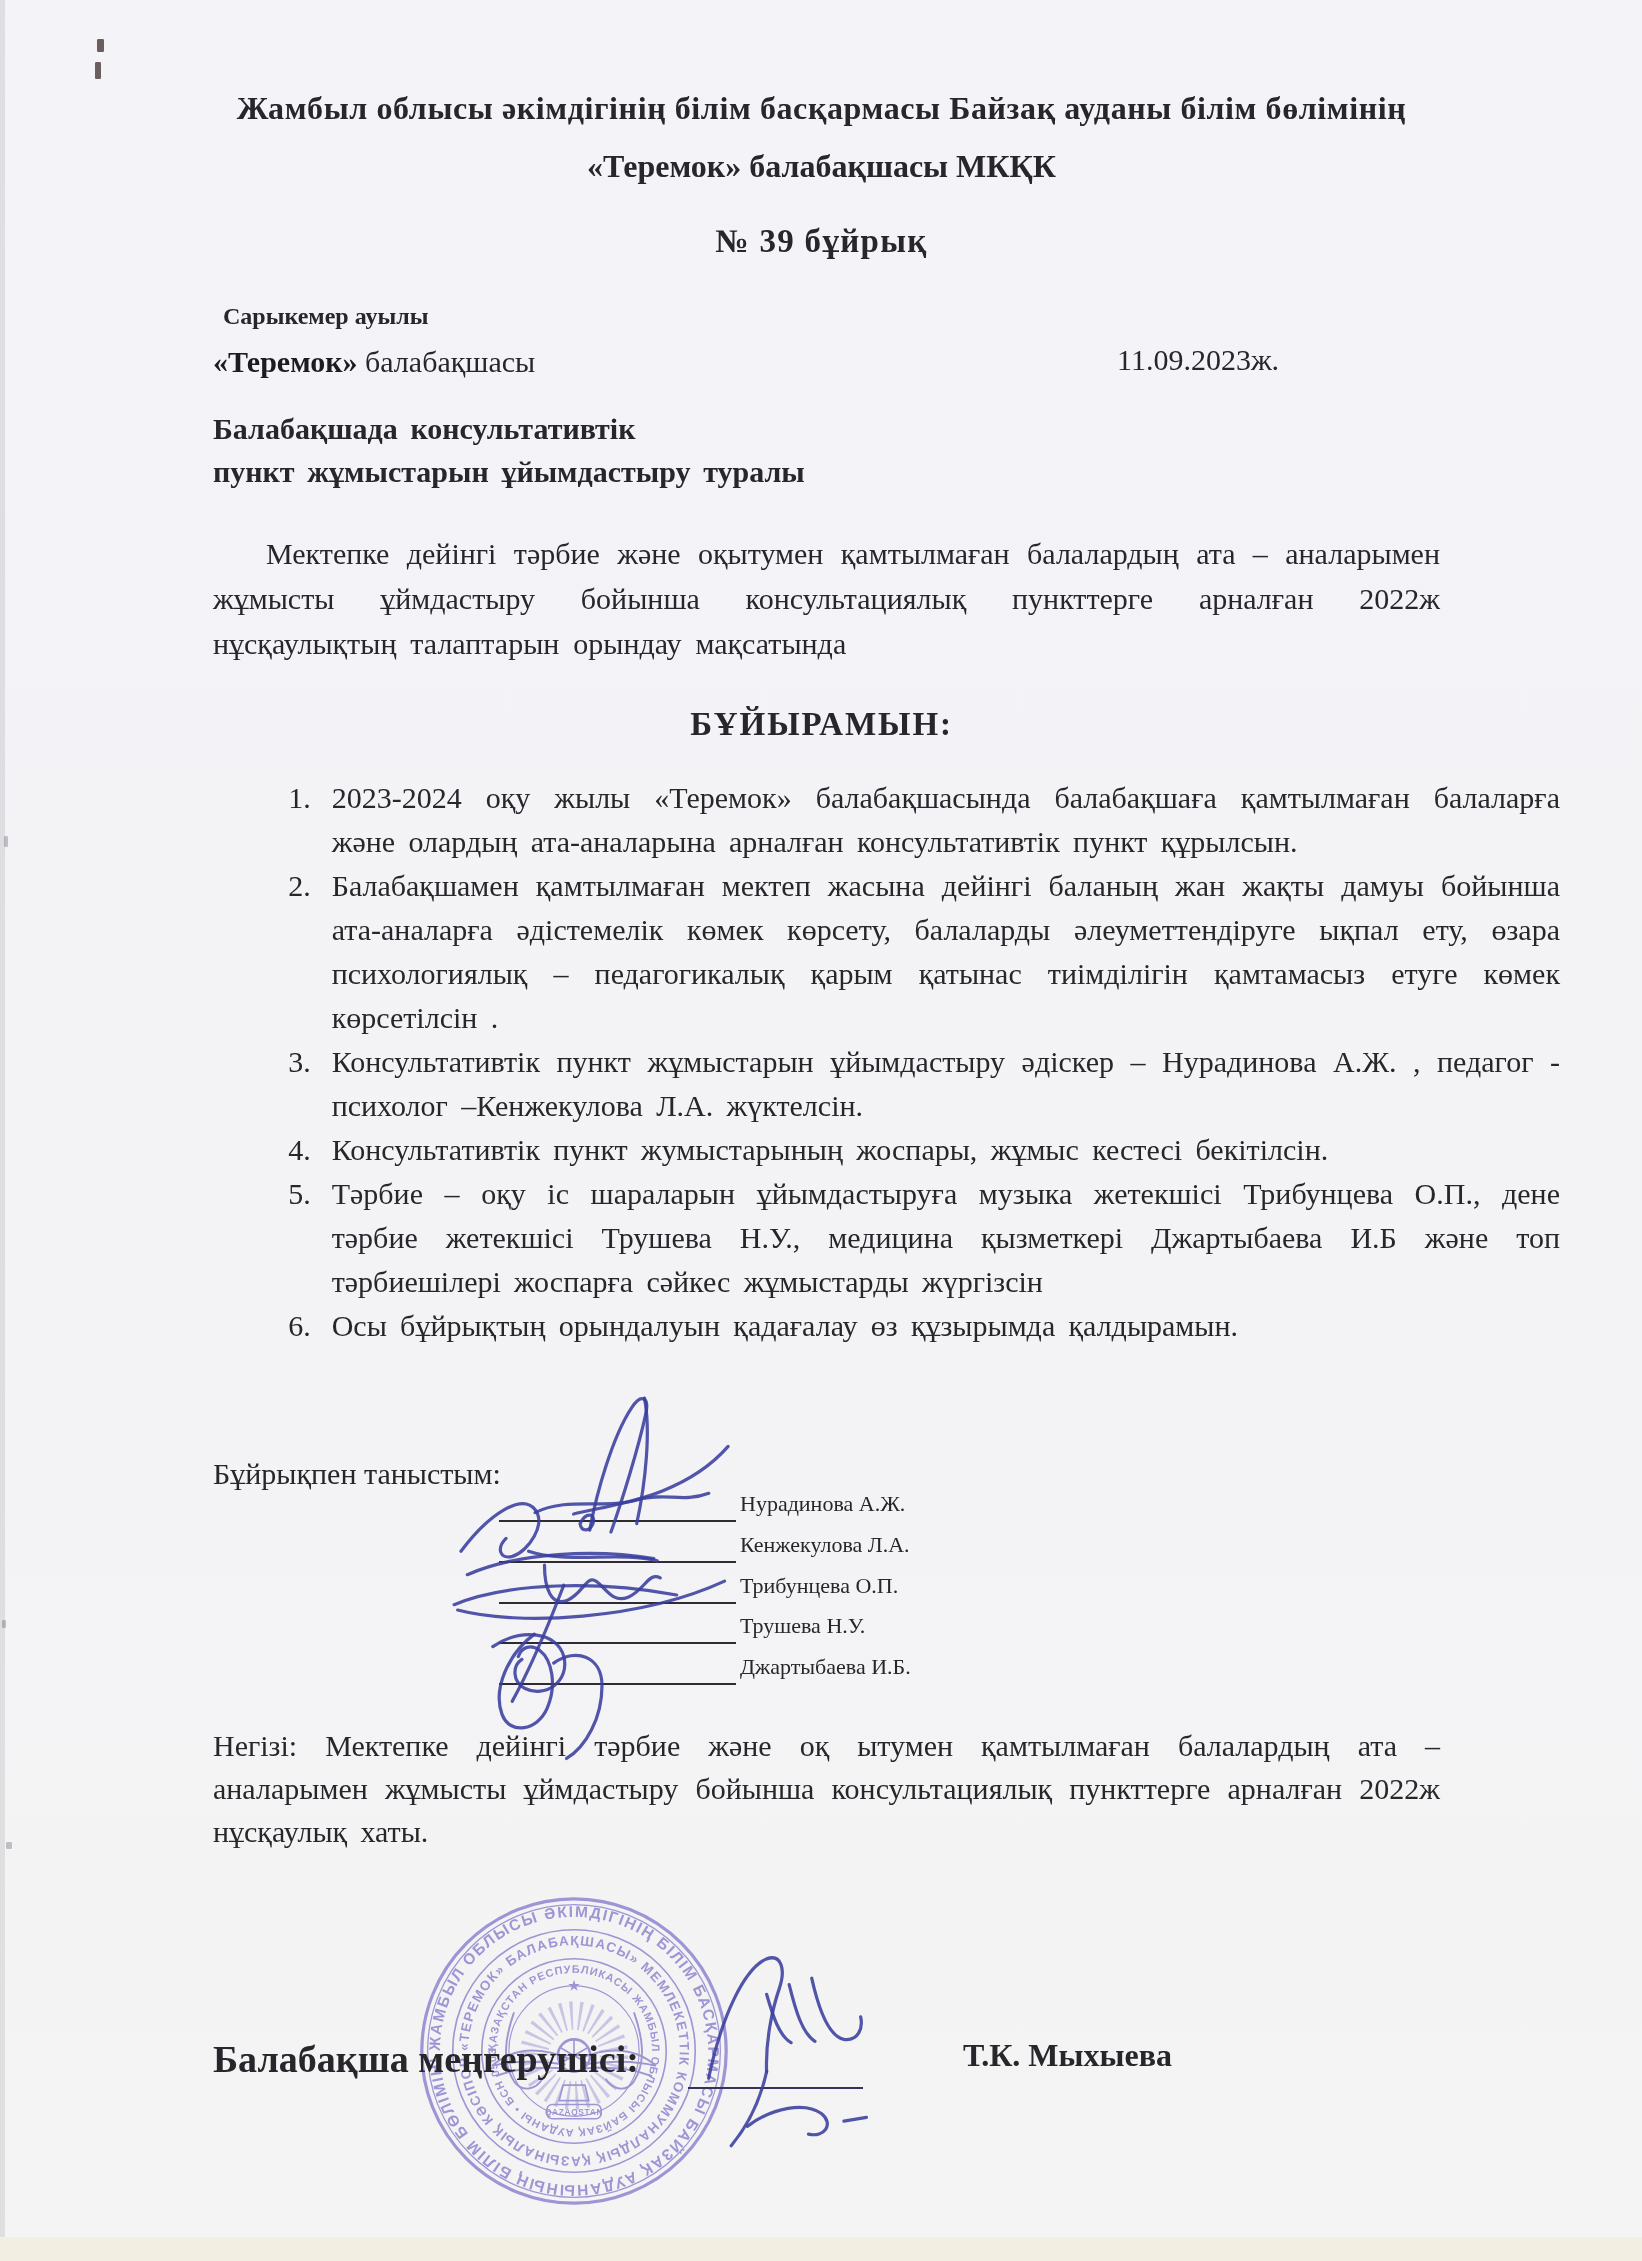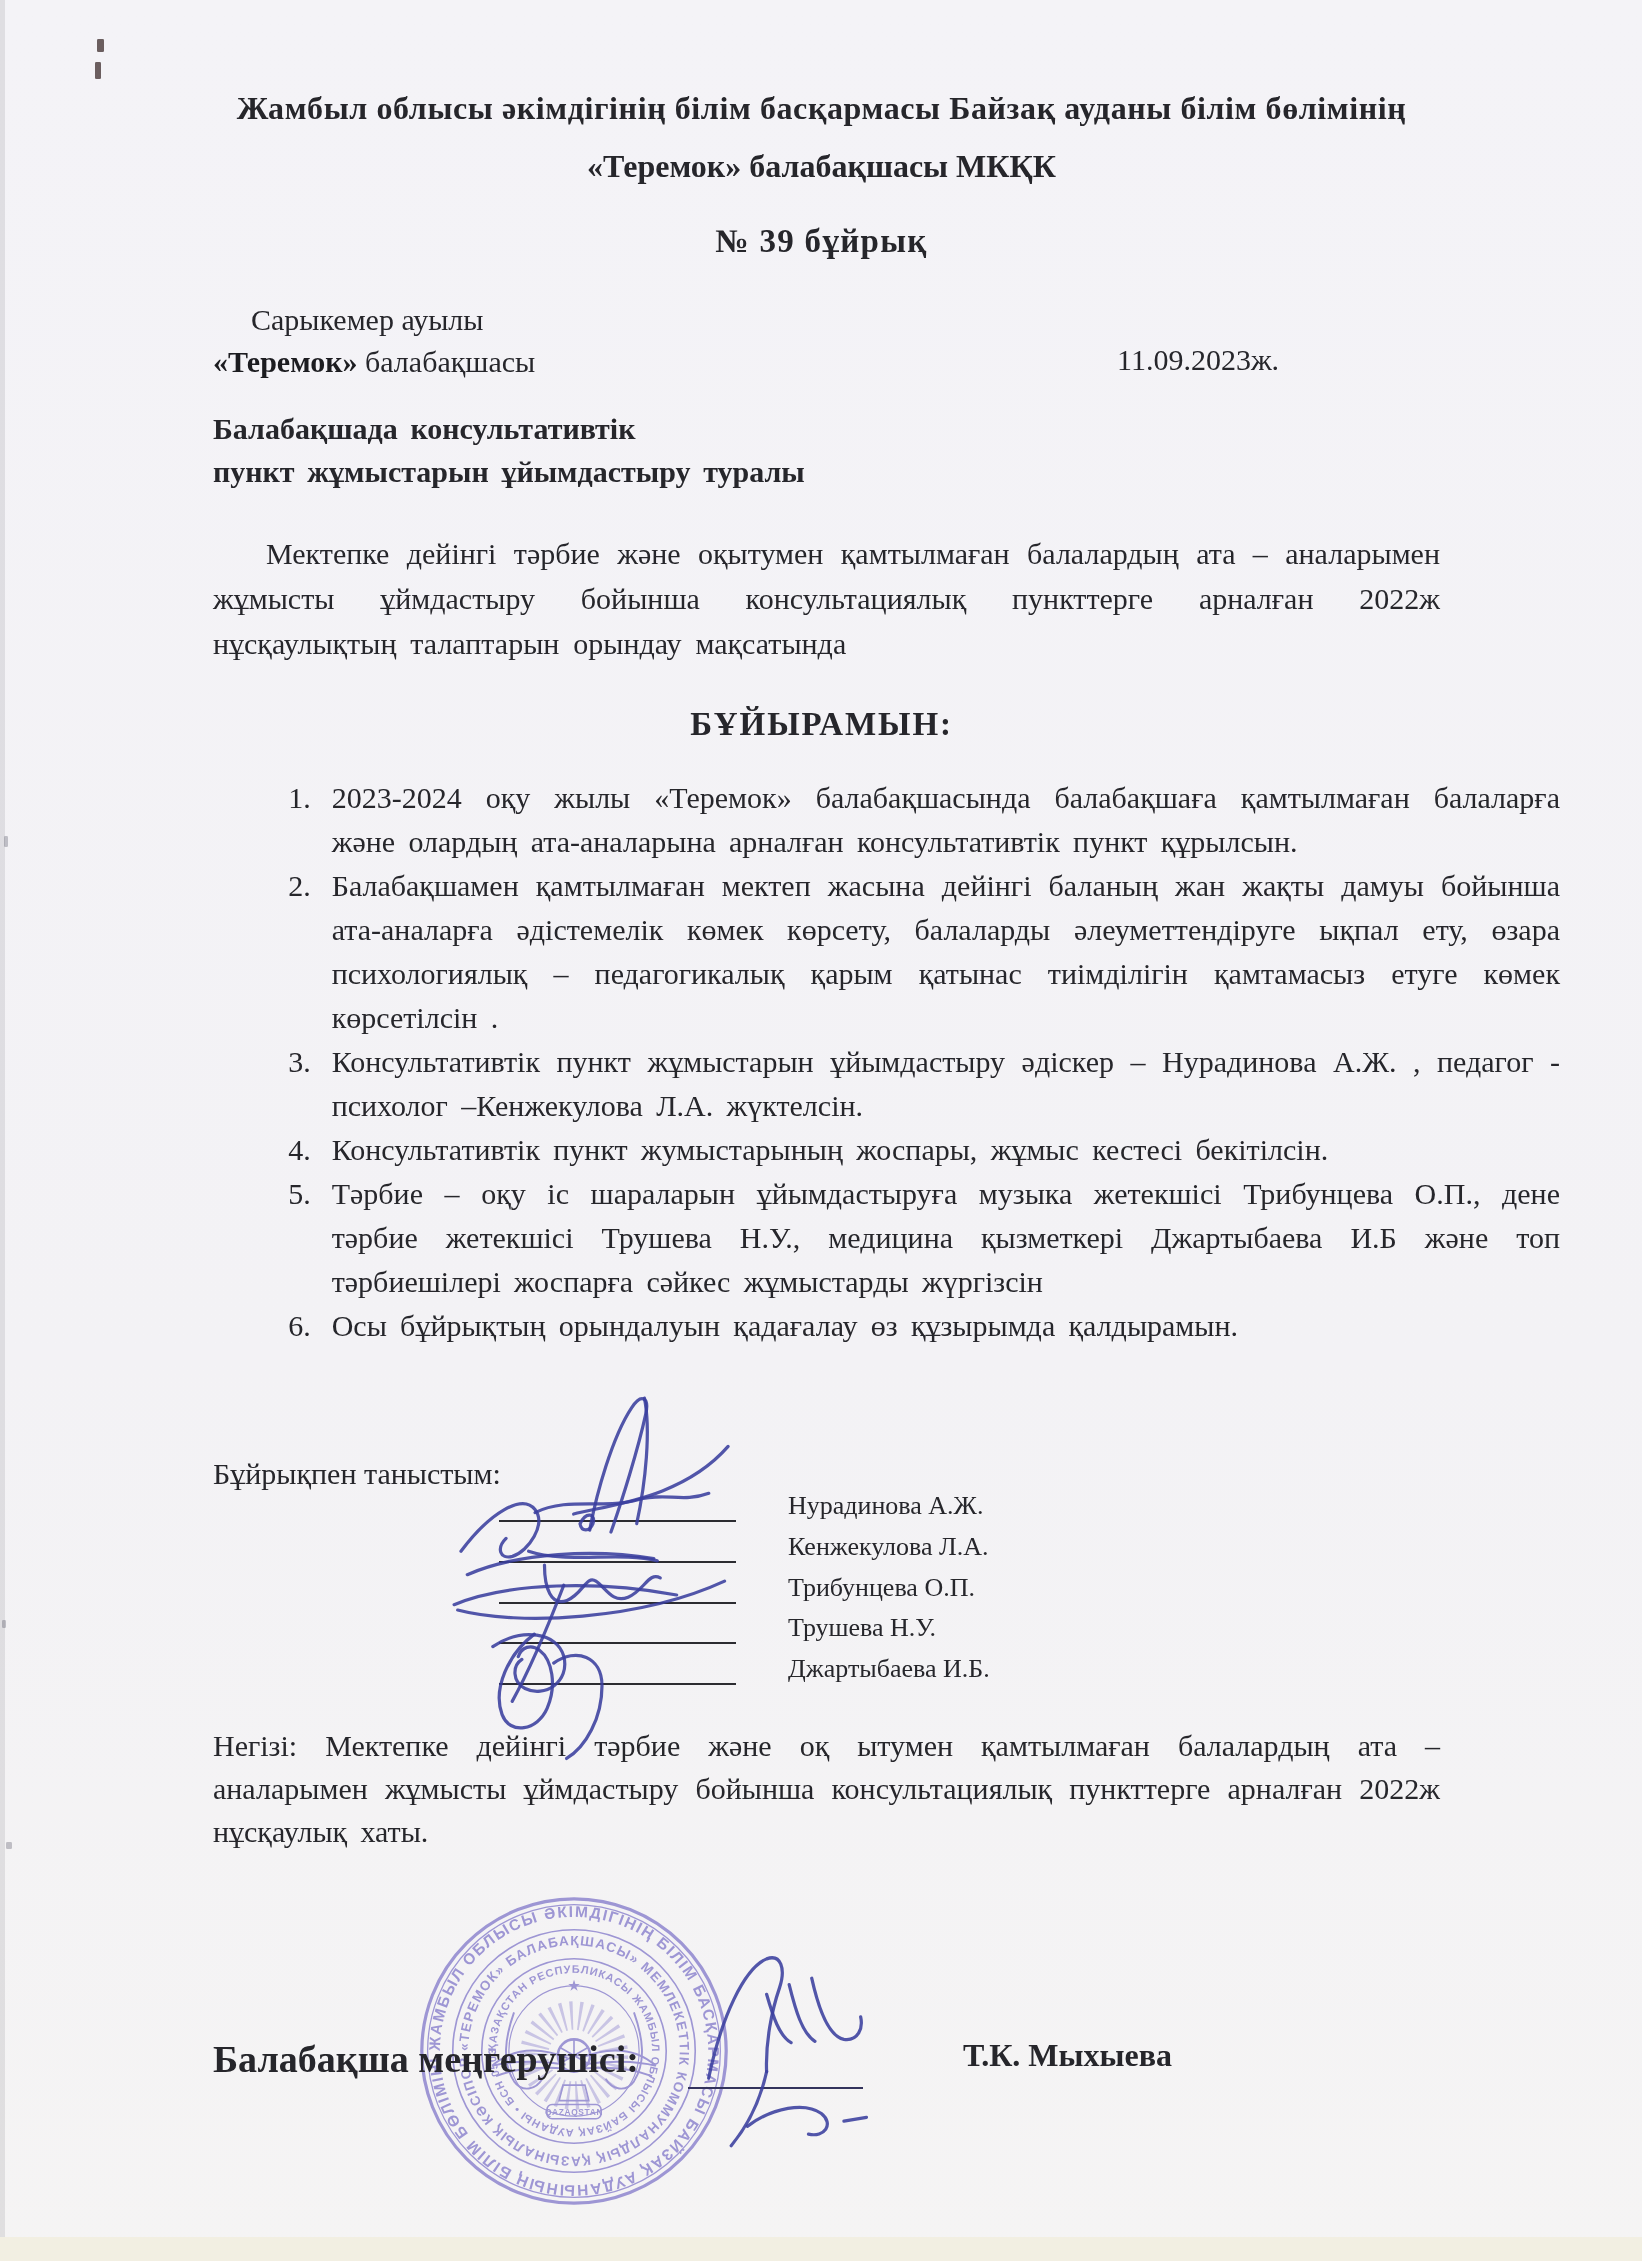--- a/index.html
+++ b/index.html
@@ -5,34 +5,34 @@
   html,body{margin:0;padding:0;background:#e9e8ea;}
   .page{position:relative;width:1643px;height:2261px;overflow:hidden;
         background:linear-gradient(180deg,#f4f3f7 0%,#f3f2f5 60%,#f5f4f4 100%);
         font-family:"Liberation Serif",serif;color:#26262b;}
   .abs{position:absolute;}
   .center{left:0;width:1643px;text-align:center;}
   .b{font-weight:bold;color:#1c1c20;}
   .h1{top:90px;font-size:32px;font-weight:bold;letter-spacing:0.6px;}
   .h2{top:148px;font-size:32px;font-weight:bold;}
   .orderno{top:223px;font-size:33px;font-weight:bold;letter-spacing:1.3px;}
-  .place1{left:223px;top:303px;font-size:30px;font-weight:normal;margin-left:28px;}
+  .place1{left:223px;top:303px;font-size:24px;font-weight:bold;}
   .place2{left:213px;top:345px;font-size:30px;}
   .date{left:1117px;top:343px;font-size:30px;}
   .subj{left:213px;font-size:30px;font-weight:bold;word-spacing:5.2px;}
   .subj1{top:412px;} .subj2{top:455px;}
   .intro{left:213px;top:531px;width:1227px;font-size:30px;line-height:45px;
          text-align:justify;text-indent:53px;word-spacing:6.4px;}
   .orderword{top:706px;font-size:33px;font-weight:bold;letter-spacing:1.9px;}
   .items{left:213px;top:776px;width:1236px;margin:0;padding:0 0 0 111px;
          font-size:30px;line-height:44px;}
   .items li{text-align:justify;word-spacing:5.8px;padding-left:7.7px;}
   .ack{left:213px;top:1457px;font-size:30px;}
   .sigline{left:499px;width:237px;height:0;border-bottom:2.6px solid #2c2c31;}
-  .signame{left:788px;font-size:26px;}
+  .signame{left:740px;font-size:22px;}
   .basis{left:213px;top:1724px;width:1227px;font-size:30px;line-height:43px;
          text-align:justify;word-spacing:5.8px;}
   .flabel{left:213px;top:2037px;font-size:38px;font-weight:bold;}
   .fname{left:963px;top:2037px;font-size:32px;font-weight:bold;}
   .fline{left:688px;top:2087px;width:175px;height:0;border-bottom:2.6px solid #33335c;}
   .sigsvg{position:absolute;pointer-events:none;}
   .sigsvg path{fill:none;stroke:#3a3f9e;stroke-width:5;stroke-linecap:round;opacity:.88;}
   .stamp{position:absolute;left:416px;top:1893px;opacity:.82;}
   .stamp text{font-family:"Liberation Sans",sans-serif;font-weight:bold;fill:#8b82cd;}
   .speck{position:absolute;background:rgba(62,44,44,.75);border-radius:1.3px;}

